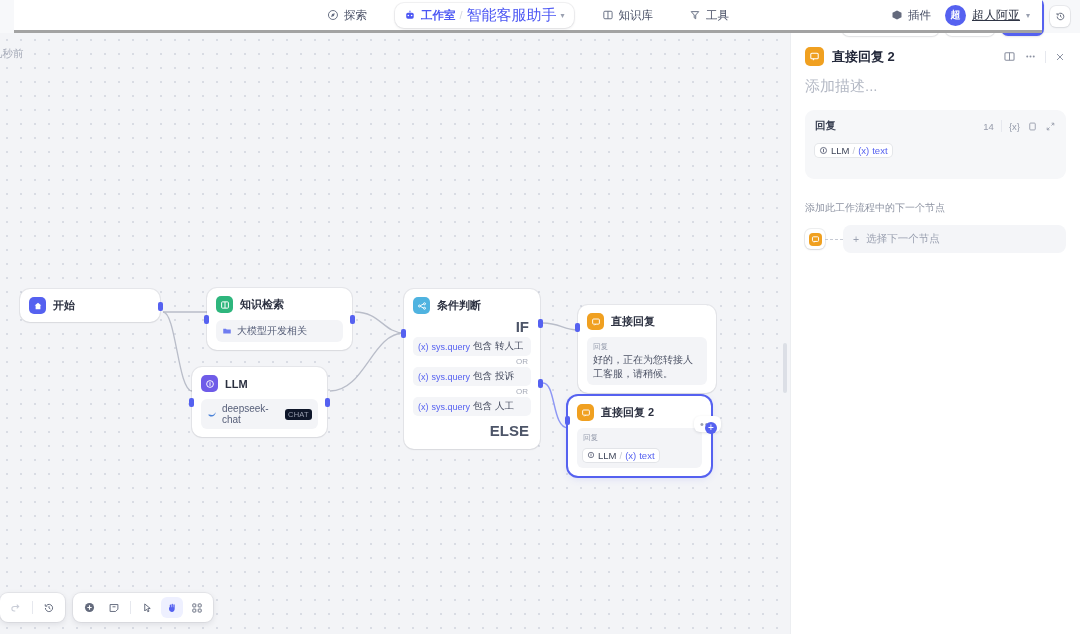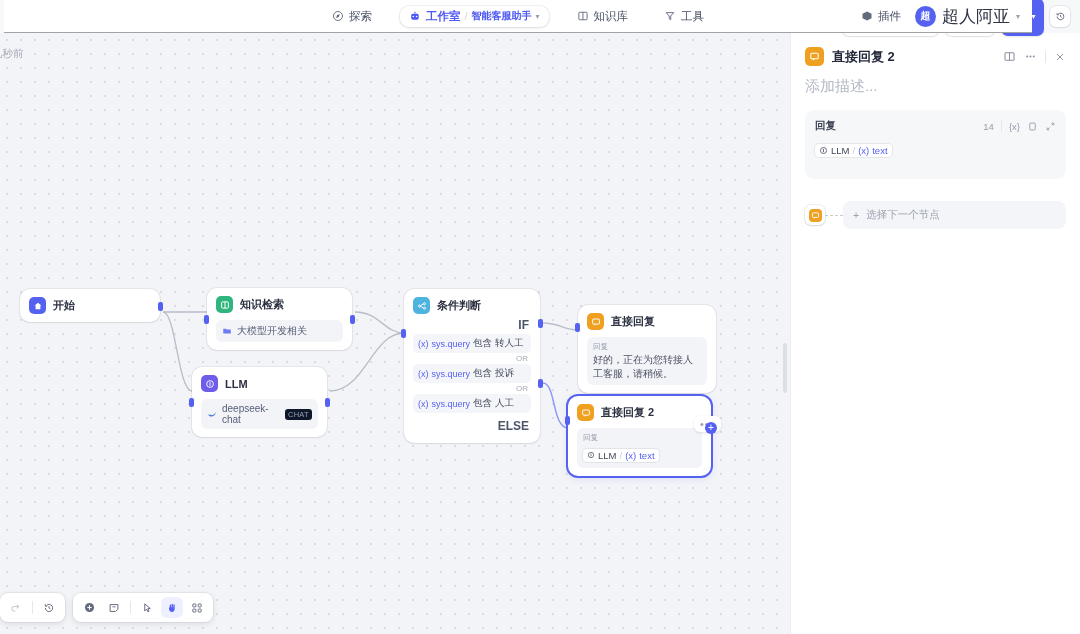--- a/index.html
+++ b/index.html
@@ -5,23 +5,23 @@
   * { box-sizing: border-box; margin: 0; padding: 0; }
   html, body {
     width: 1080px; height: 634px;
     font-family: "Liberation Sans", "DejaVu Sans", sans-serif;
     background: #f7f8fa; overflow: hidden;
   }
   #app { position: relative; width: 1080px; height: 634px; }
 
   
   .topbar {
-    position: absolute; top: 0; left: 4px; width: 1028px; height: 33px;
+    position: absolute; top: 0; left: 14px; width: 1028px; height: 33px;
     background: #ffffff; display: flex; align-items: center;
-    border-bottom: 1px solid #a3a3a3; z-index: 60;
+    border-bottom: 3px solid #a3a3a3; z-index: 60;
   }
   .nav-center {
     position: absolute; left: 50%; transform: translateX(-50%);
     display: flex; align-items: center; gap: 20px; height: 100%;
   }
   .nav-item {
     display: flex; align-items: center; gap: 5px;
     font-size: 11.5px; color: #495066; padding: 4px 8px; border-radius: 7px;
     cursor: pointer; white-space: nowrap;
   }
@@ -30,34 +30,34 @@
     display: flex; align-items: center; gap: 4px;
     background: #ffffff; border-radius: 9px; padding: 3px 9px;
     box-shadow: 0 1px 3px rgba(16,24,40,.10), 0 0 0 1px rgba(16,24,40,.05);
     cursor: pointer;
   }
   .nav-pill .ws {
     display: flex; align-items: center; gap: 5px;
     color: #4c57f4; font-size: 11.5px; font-weight: bold;
   }
   .nav-pill .sep { color: #d3d6de; font-size: 11px; }
-  .nav-pill .app-name { color: #4c57f4; font-size: 10px; font-weight: bold; }
+  .nav-pill .app-name { color: #4c57f4; font-size: 15px; font-weight: normal; }
   .nav-pill .caret { color: #9aa0b0; font-size: 8px; }
 
   .topbar-right {
     position: absolute; right: 12px; display: flex; align-items: center; gap: 14px;
   }
   .plugin-btn { display: flex; align-items: center; gap: 5px; font-size: 11.5px; color: #495066; cursor: pointer; }
   .user-chip { display: flex; align-items: center; gap: 6px; cursor: pointer; }
   .avatar {
     width: 21px; height: 21px; border-radius: 50%;
     background: #5561f0; color: #fff; font-size: 10px; font-weight: bold;
     display: flex; align-items: center; justify-content: center;
   }
-  .user-name { font-size: 17px; color: #2f3545; }
+  .user-name { font-size: 12px; color: #2f3545; text-decoration: underline; }
   .caret-sm { color: #9aa0b0; font-size: 8px; }
 
   
   .canvas {
     position: absolute; top: 33px; left: 0; width: 790px; height: 601px;
     background-color: #f3f4f7;
     background-image: radial-gradient(circle, #d9dce4 1px, transparent 1px);
     background-size: 14px 14px;
     overflow: hidden;
   }
@@ -106,21 +106,21 @@
   
   #node-llm { left: 192px; top: 334px; width: 135px; }
   
   #node-cond { left: 404px; top: 256px; width: 136px; }
   
   #node-ans1 { left: 578px; top: 272px; width: 138px; }
   
   #node-ans2 { left: 568px; top: 363px; width: 143px; }
 
   .cond-rows { margin-top: 4px; }
-  .cond-label { font-size: 12px; font-weight: bold; color: #4d5568; text-align: right; margin: 3px 2px 2px 0; }
+  .cond-label { font-size: 15px; font-weight: bold; color: #4d5568; text-align: right; margin: 3px 2px 2px 0; }
   .cond-row {
     background: #f4f5f8; border-radius: 5px; padding: 3px 5px;
     font-size: 9.5px; color: #3d4considered; display: flex; align-items: center; gap: 3px;
     color: #3f465a;
   }
   .cond-row .varpill { color: #5561f0; font-size: 9px; }
   .cond-or { font-size: 8px; color: #a6abb8; text-align: right; margin: 1px 3px; }
 
   .ans-body {
     margin-top: 7px; background: #f3f4f7; border-radius: 6px; padding: 5px 6px;
@@ -670,20 +670,21 @@
             </span>
             <span>LLM</span>
             <span class="slash">/</span>
             <span class="xt">(x)</span>
             <span class="xt">text</span>
           </span>
         </div>
       </div>
 
       <div class="section">
+        <div class="sec-sub">添加此工作流程中的下一个节点</div>
         <div class="next-row">
           <span class="next-ico">
             <span>
               <svg viewBox="0 0 16 16" width="9" height="9" fill="none" stroke="#fff" stroke-width="1.7">
                 <rect x="2.6" y="3.2" width="10.8" height="8.2" rx="1.6"></rect>
                   <path d="M5.6 13.2 7.4 11.4"></path>
               </svg>
             </span>
           </span>
           <span class="next-dash"></span>

